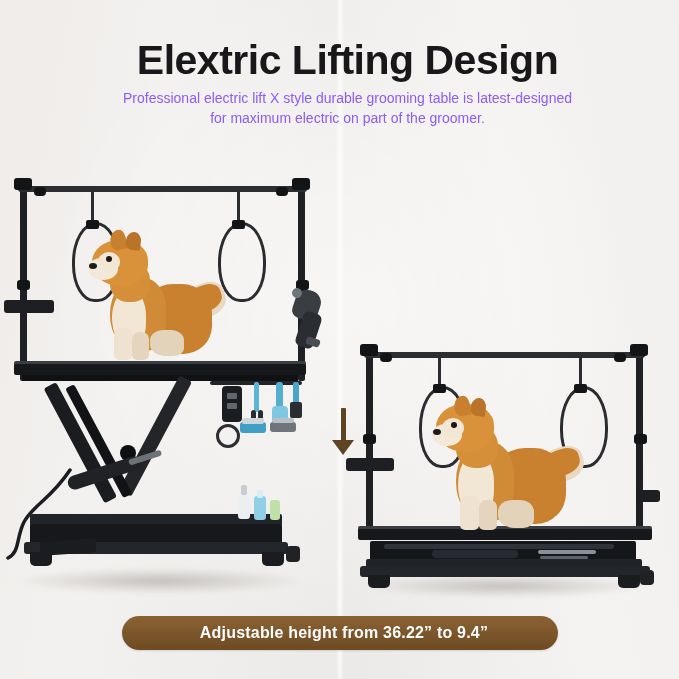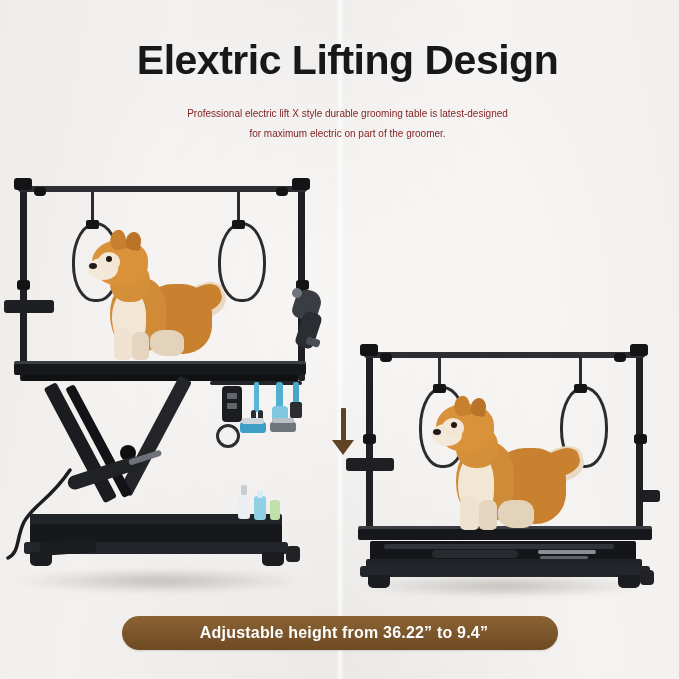--- a/index.html
+++ b/index.html
@@ -57,25 +57,25 @@
   .title {
     margin: 0;
     padding-top: 36px;
     font-size: 41px;
     line-height: 48px;
     font-weight: bold;
     letter-spacing: -0.5px;
     color: #18181a;
   }
   .subtitle {
-    margin: 20px auto 0 auto;
+    margin: 4px auto 0 auto;
     width: 470px;
-    font-size: 10px;
+    font-size: 14px;
     line-height: 20px;
-    color: #7f1d1d;
+    color: #8b5cf6;
   }
 
   
   .banner {
     position: absolute;
     left: 122px;
     top: 616px;
     width: 436px;
     height: 34px;
     border-radius: 17px;

